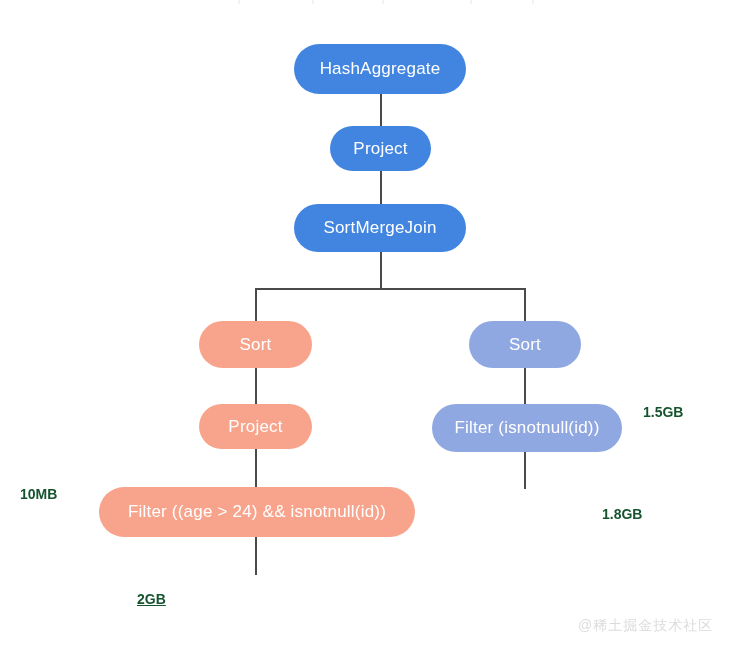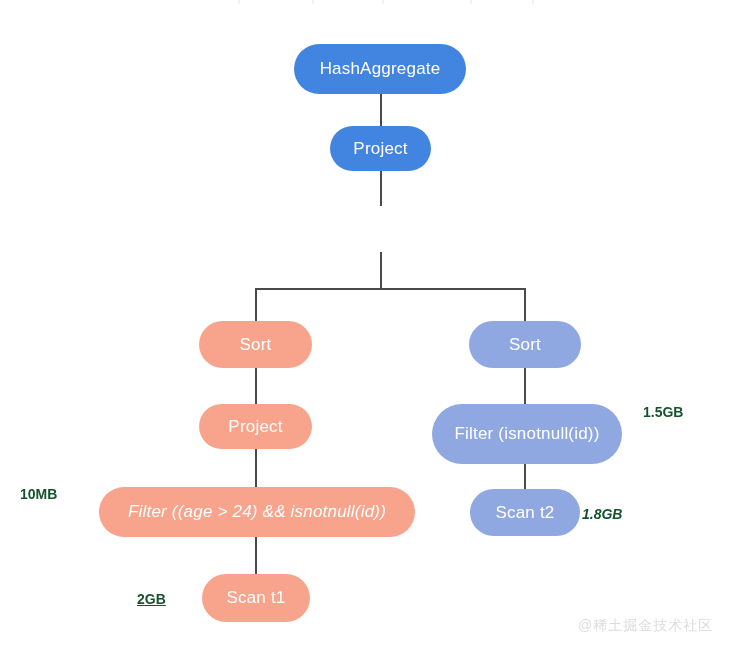--- a/index.html
+++ b/index.html
@@ -105,38 +105,37 @@
   <div class="edge v" style="left:255px; top:449px; height:38px;"></div>
   <div class="edge v" style="left:255px; top:537px; height:38px;"></div>
 
   <div class="edge v" style="left:524px; top:368px; height:38px;"></div>
   <div class="edge v" style="left:524px; top:449px; height:40px;"></div>
 
   <div class="node blue-dark" style="left:294px; top:44px; width:172px; height:50px;">HashAggregate</div>
 
   <div class="node blue-dark" style="left:330px; top:126px; width:101px; height:45px;">Project</div>
 
+  <div class="node blue-dark" style="left:294px; top:204px; width:172px; height:48px;">SortMergeJoin</div>
 
   <div class="node salmon" style="left:199px; top:321px; width:113px; height:47px;">Sort</div>
 
   <div class="node salmon" style="left:199px; top:404px; width:113px; height:45px;">Project</div>
 
-  <div class="node salmon" style="left:99px; top:487px; width:316px; height:50px;font-style:italic;">Filter ((age &gt; 24) &amp;&amp; isnotnull(id))</div>
+  <div class="node salmon" style="left:99px; top:487px; width:316px; height:50px;">Filter ((age &gt; 24) &amp;&amp; isnotnull(id))</div>
 
-  <div class="node salmon" style="left:202px; top:574px; width:108px; height:48px;">Scan t1</div>
 
   <div class="node blue-light" style="left:469px; top:321px; width:112px; height:47px;">Sort</div>
 
-  <div class="node blue-light" style="left:432px; top:404px; width:190px; height:60px;text-align:right;">Filter (isnotnull(id))</div>
+  <div class="node blue-light" style="left:432px; top:404px; width:190px; height:48px;text-align:right;">Filter (isnotnull(id))</div>
 
-  <div class="node blue-light" style="left:470px; top:489px; width:110px; height:47px;">Scan t2</div>
 
   <div class="size-label" style="left:20px; top:486px;">10MB</div>
 
   <div class="size-label" style="left:137px; top:591px;text-decoration:underline;">2GB</div>
 
   <div class="size-label" style="left:643px; top:404px;">1.5GB</div>
 
-  <div class="size-label" style="left:582px; top:506px;font-style:italic;">1.8GB</div>
+  <div class="size-label" style="left:602px; top:506px;">1.8GB</div>
 
   <div class="watermark" style="left:578px; top:617px;">@稀土掘金技术社区</div>
 
 </div>
 
 </body></html>

